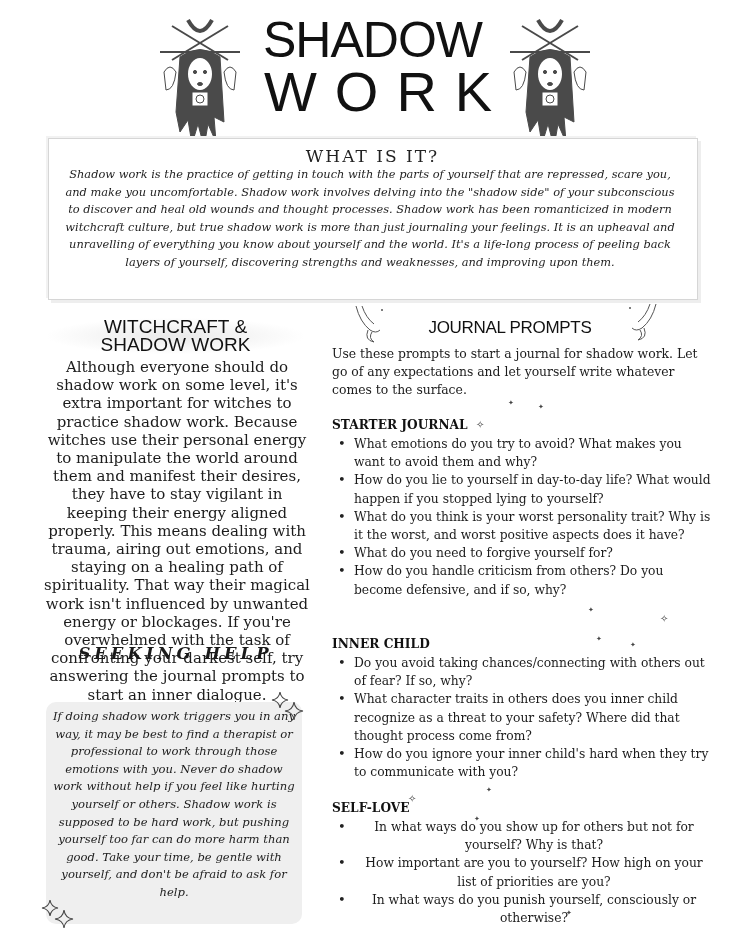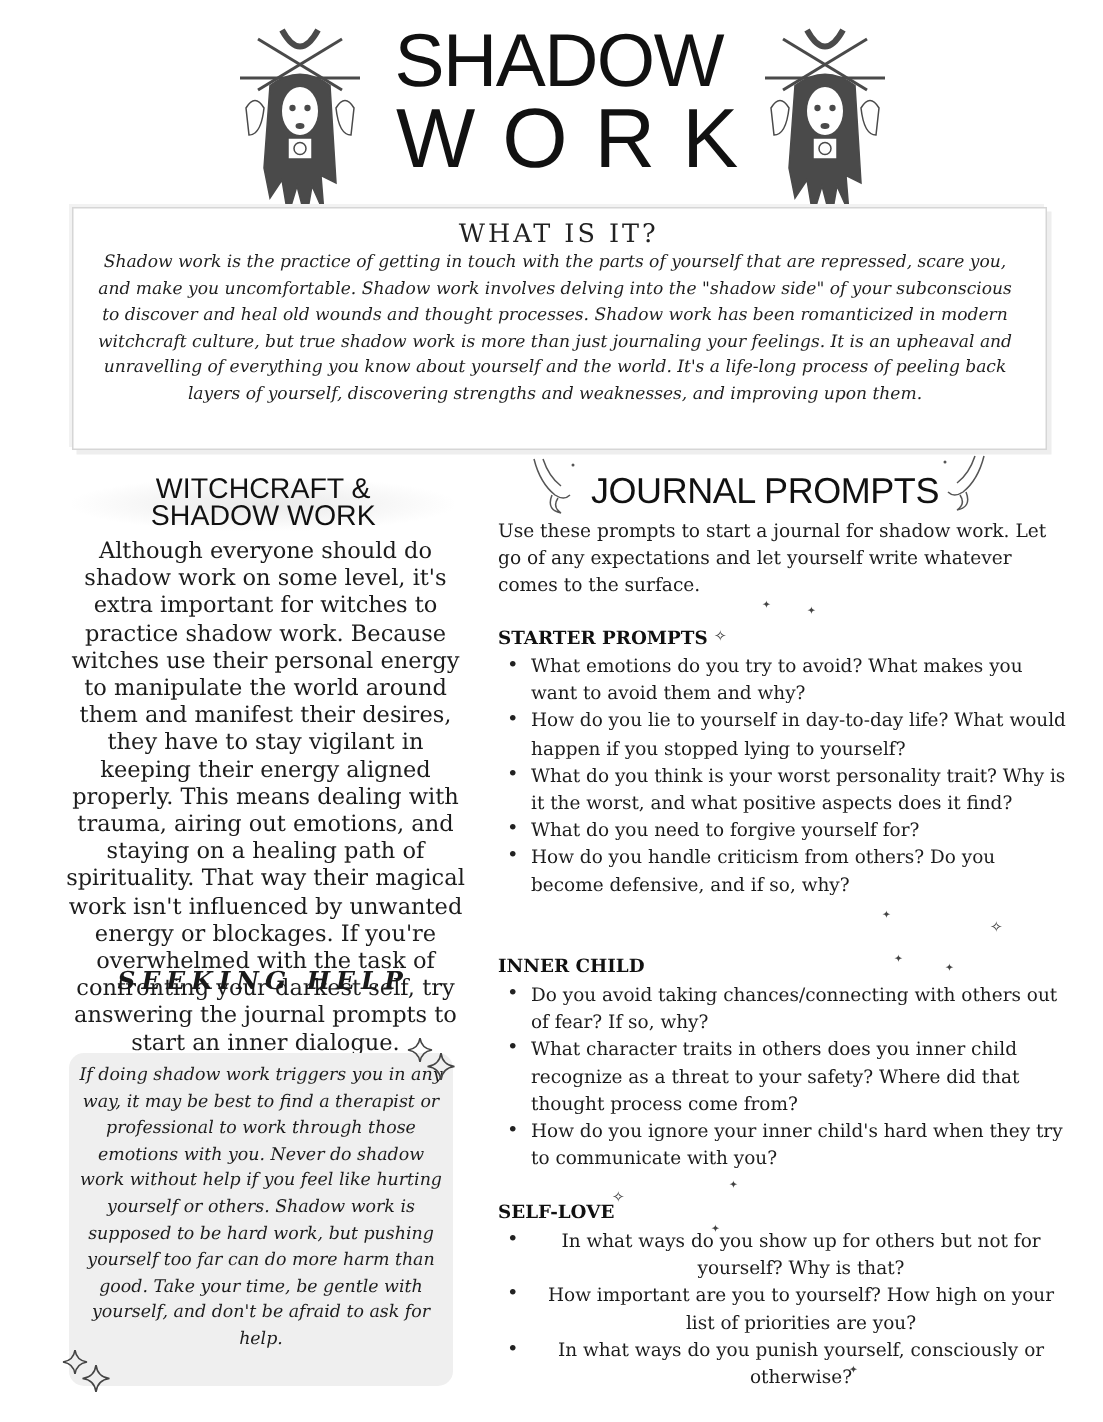--- a/index.html
+++ b/index.html
@@ -13,21 +13,21 @@
   .whatbox { left:48px; top:138px; width:648px; height:160px; border:1px solid #d6d6d6; box-shadow: 3px 3px 0 #eeeeee, -2px -2px 0 #f2f2f2; background:#fff; }
   .what-title { left:5px; top:146px; width:735px; text-align:center; font-family:"DejaVu Serif", serif; font-size:17px; letter-spacing:2px; color:#222; }
   .what-body { left:60px; top:166px; width:620px; text-align:center; font-family:"DejaVu Serif", serif; font-style:italic; font-size:11.4px; line-height:17.6px; color:#1e1e1e; }
   
   .wc-title { left:48px; top:318px; width:255px; text-align:center; font-family:"Liberation Sans", sans-serif; font-size:19px; line-height:18px; color:#111; background:radial-gradient(ellipse at center, #e9e9e9 0%, #ffffff 72%); }
   .wc-body { left:44px; top:358px; width:266px; text-align:center; font-family:"DejaVu Serif", serif; font-size:15px; line-height:18.2px; color:#1c1c1c; }
   .sh-title { left:48px; top:644px; width:255px; text-align:center; font-family:"DejaVu Serif", serif; font-weight:bold; font-style:italic; font-size:16.5px; letter-spacing:4px; color:#1a1a1a; }
   .shbox { left:46px; top:702px; width:256px; height:222px; background:#efefef; border-radius:10px; }
   .sh-body { left:50px; top:708px; width:248px; text-align:center; font-family:"DejaVu Serif", serif; font-style:italic; font-size:11.6px; line-height:17.6px; color:#1c1c1c; }
   
-  .jp-title { left:394px; top:314px; width:232px; text-align:center; font-family:"Liberation Sans", sans-serif; font-size:24px; line-height:28px; color:#111; letter-spacing:-0.3px; }
+  .jp-title { left:394px; top:314px; width:232px; text-align:center; font-family:"Liberation Sans", sans-serif; font-size:17px; line-height:28px; color:#111; letter-spacing:-0.3px; }
   .jp-intro { left:332px; top:345px; width:370px; text-align:left; font-family:"DejaVu Serif", serif; font-size:12.4px; line-height:18.2px; color:#1c1c1c; }
   .sec-head { left:332px; font-family:"DejaVu Serif", serif; font-weight:bold; font-size:12.2px; color:#111; }
   ul.prompts { position:absolute; left:332px; width:360px; margin:0; padding:0 0 0 22px; list-style:none; font-family:"DejaVu Serif", serif; font-size:12.3px; line-height:18.2px; color:#1c1c1c; }
   ul.prompts li { position:relative; }
   ul.prompts li::before { content:"\2022"; position:absolute; left:-16px; top:0; font-size:13px; color:#222; }
   .sparkle { position:absolute; color:#444; font-size:10px; line-height:10px; }
   .hand { width:36px; height:40px; }
 </style>
 </head>
 <body>
@@ -103,25 +103,25 @@
 <div class="abs jp-title">JOURNAL PROMPTS</div>
 <svg class="abs hand" style="left:624px;top:302px;" viewBox="0 0 36 40">
   <path d="M32 2 Q28 18 18 26 Q12 30 8 26" fill="none" stroke="#555" stroke-width="1"></path>
   <path d="M26 2 Q22 14 14 20" fill="none" stroke="#555" stroke-width="1"></path>
   <path d="M20 26 Q24 36 14 38 Q20 34 16 28" fill="none" stroke="#555" stroke-width="1"></path>
   <circle cx="6" cy="6" r="1" fill="#555"></circle>
 </svg>
 
 <div class="abs jp-intro">Use these prompts to start a journal for shadow work. Let go of any expectations and let yourself write whatever comes to the surface.</div>
 
-<div class="abs sec-head" style="top:418px;">STARTER PROMPTS</div>
+<div class="abs sec-head" style="top:418px;">STARTER JOURNAL</div>
 <ul class="prompts" style="top:435px;">
   <li>What emotions do you try to avoid? What makes you want to avoid them and why?</li>
   <li>How do you lie to yourself in day-to-day life? What would happen if you stopped lying to yourself?</li>
-  <li>What do you think is your worst personality trait? Why is it the worst, and what positive aspects does it find?</li>
+  <li>What do you think is your worst personality trait? Why is it the worst, and worst positive aspects does it have?</li>
   <li>What do you need to forgive yourself for?</li>
   <li>How do you handle criticism from others? Do you become defensive, and if so, why?</li>
 </ul>
 
 <div class="abs sec-head" style="top:637px;">INNER CHILD</div>
 <ul class="prompts" style="top:654px;">
   <li>Do you avoid taking chances/connecting with others out of fear? If so, why?</li>
   <li>What character traits in others does you inner child recognize as a threat to your safety? Where did that thought process come from?</li>
   <li>How do you ignore your inner child's hard when they try to communicate with you?</li>
 </ul>

